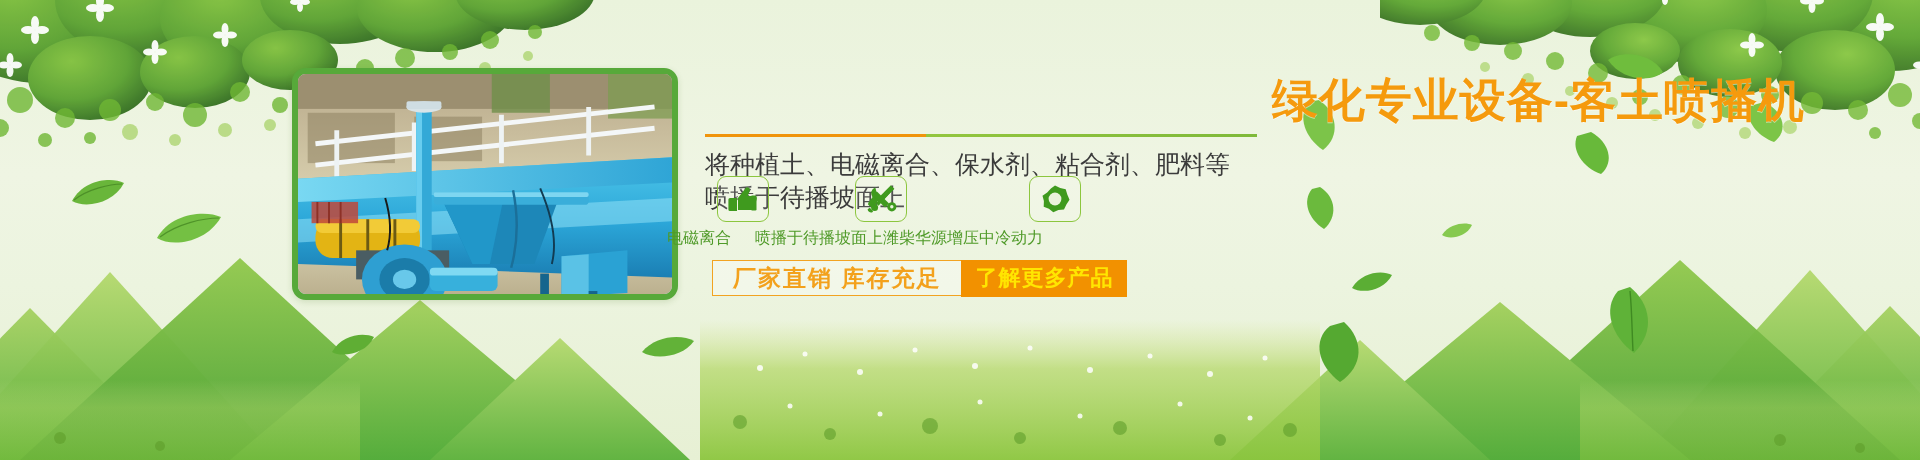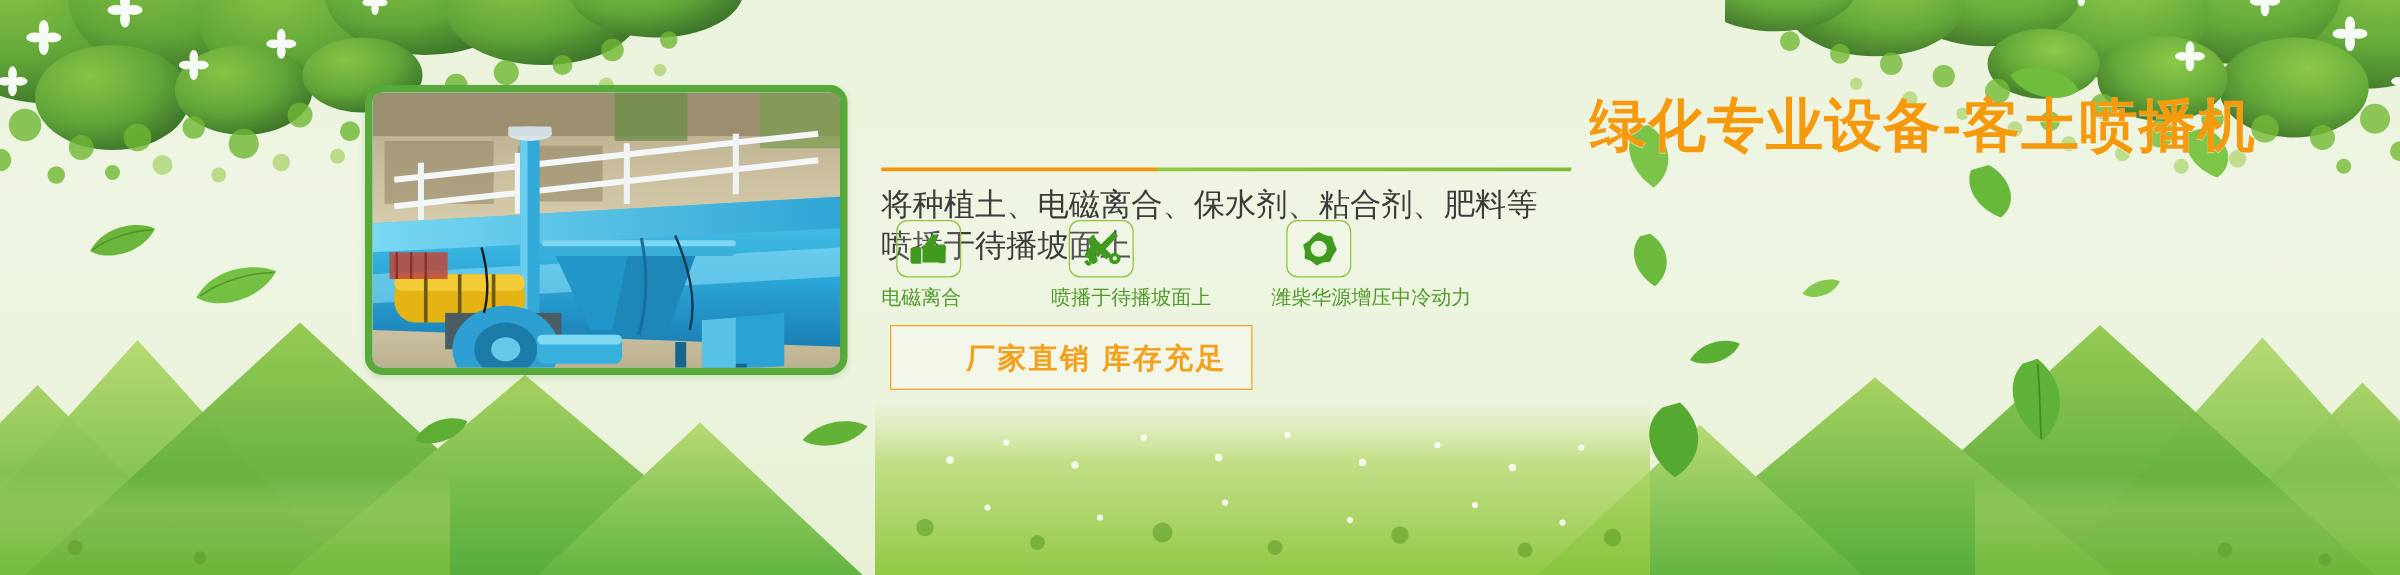--- a/index.html
+++ b/index.html
@@ -102,41 +102,39 @@
     align-items:center;
     justify-content:center;
     background:rgba(255,255,255,.12);
   }
   .f1 { margin-left:12px; }
   .f2 { margin-left:86px; }
   .f3 { margin-left:122px; }
 
   .labels-row {
     position:absolute;
-    left:705px; top:228px;
+    left:667px; top:228px;
     display:flex;
     font-size:16px;
     color:#4f9a28;
     white-space:nowrap;
-    gap:48px;
   }
   .labels-row span { display:block; }
   .lbl1 { margin-left:0px; }
   .lbl2 { margin-left:24px; }
   .lbl3 { }
 
   
   .cta {
     position:absolute;
     left:712px; top:260px;
     display:flex;
-    height:52px;
+    height:36px;
     border:1.5px solid #f2a321;
     background:rgba(255,255,255,.32);
-    padding-left:40px;
   }
   .cta-text {
     display:flex; align-items:center;
     padding:0 20px;
     font-size:23px;
     font-weight:bold;
     color:#f3a11c;
     letter-spacing:2px;
     white-space:nowrap;
   }
@@ -596,15 +594,16 @@
   </div>
 
   <div class="labels-row">
     <span class="lbl1">电磁离合</span>
     <span class="lbl2">喷播于待播坡面上</span>
     <span class="lbl3">潍柴华源增压中冷动力</span>
   </div>
 
   <div class="cta">
     <div class="cta-text">厂家直销  库存充足</div>
+    <div class="cta-button">了解更多产品</div>
   </div>
 
 </div>
 
 </body></html>

